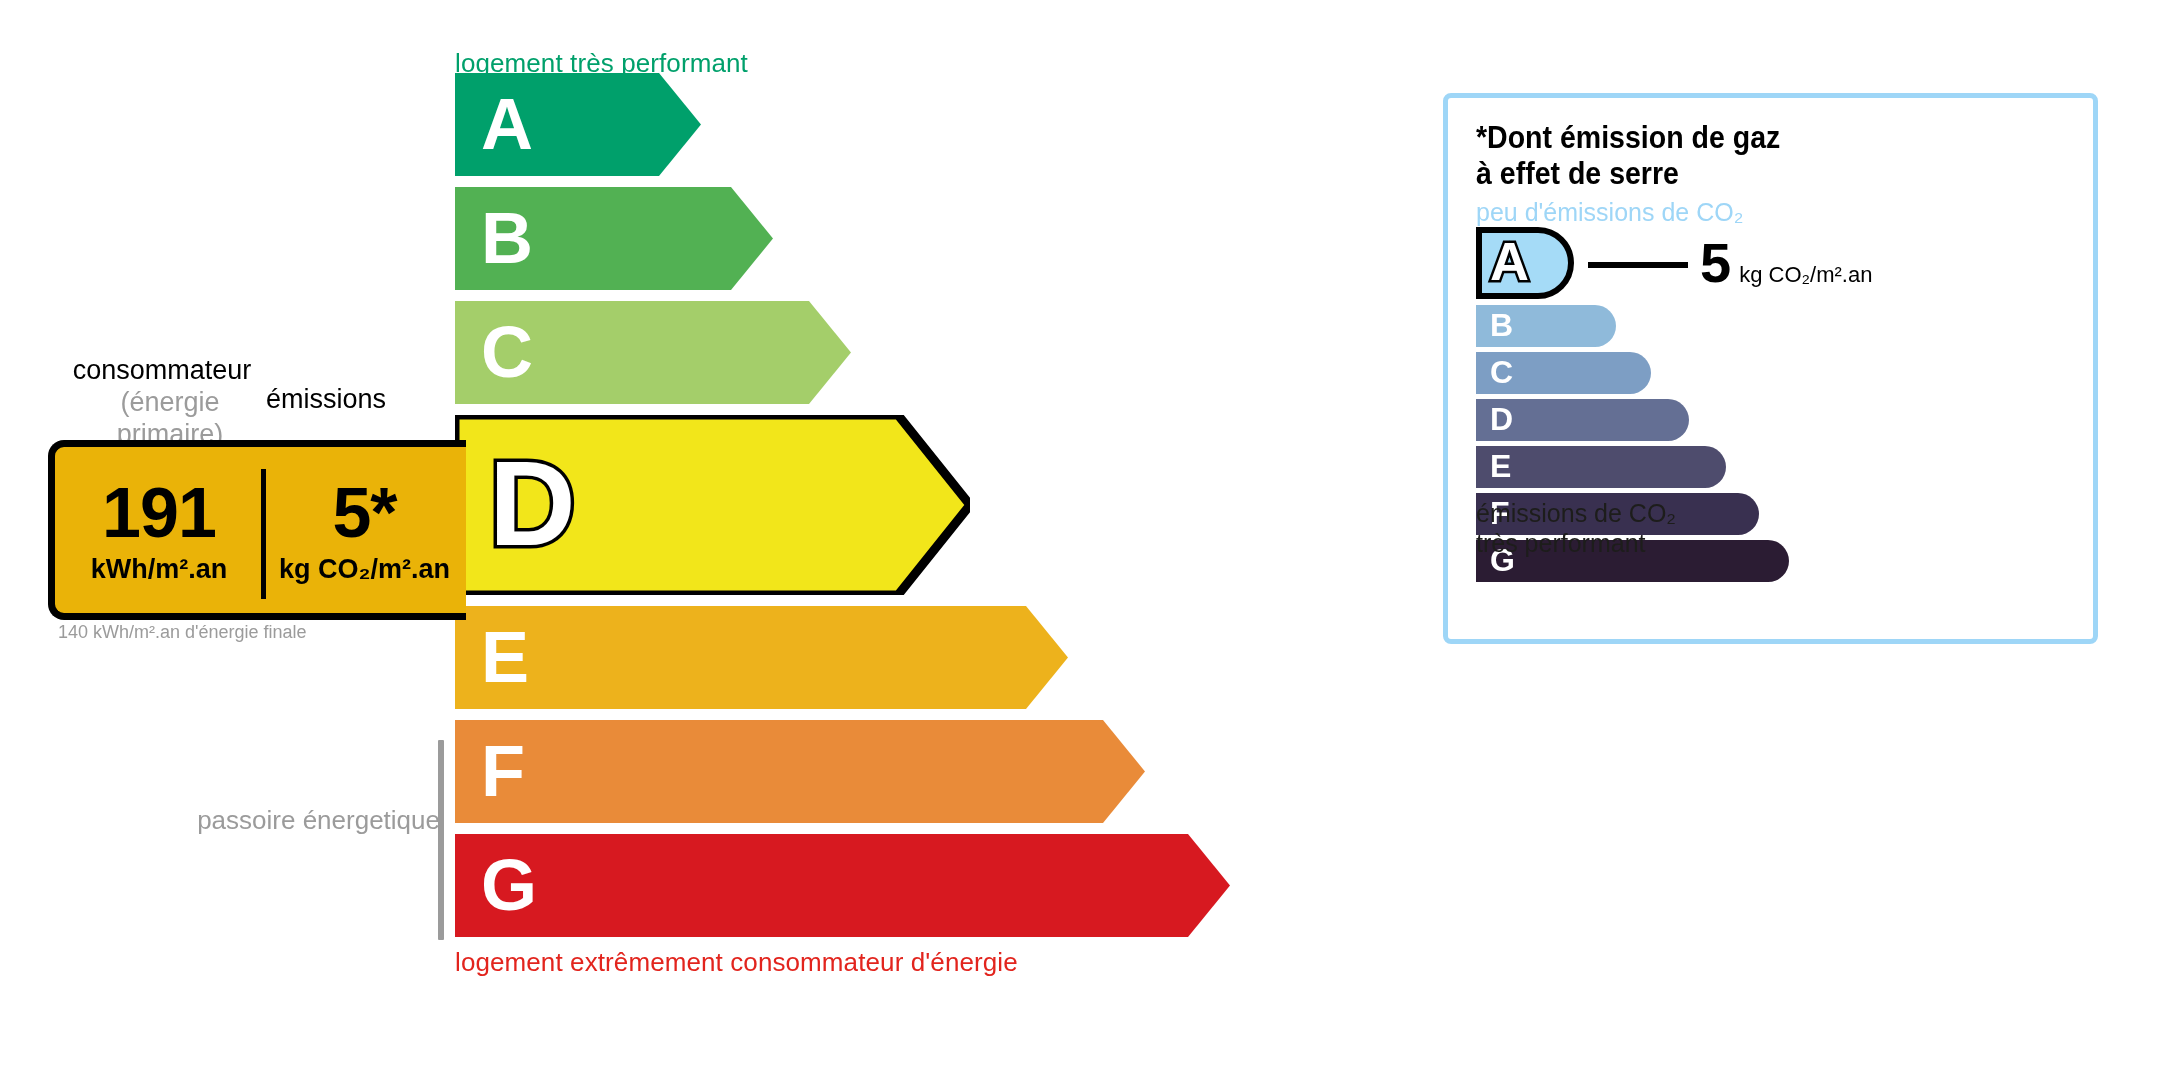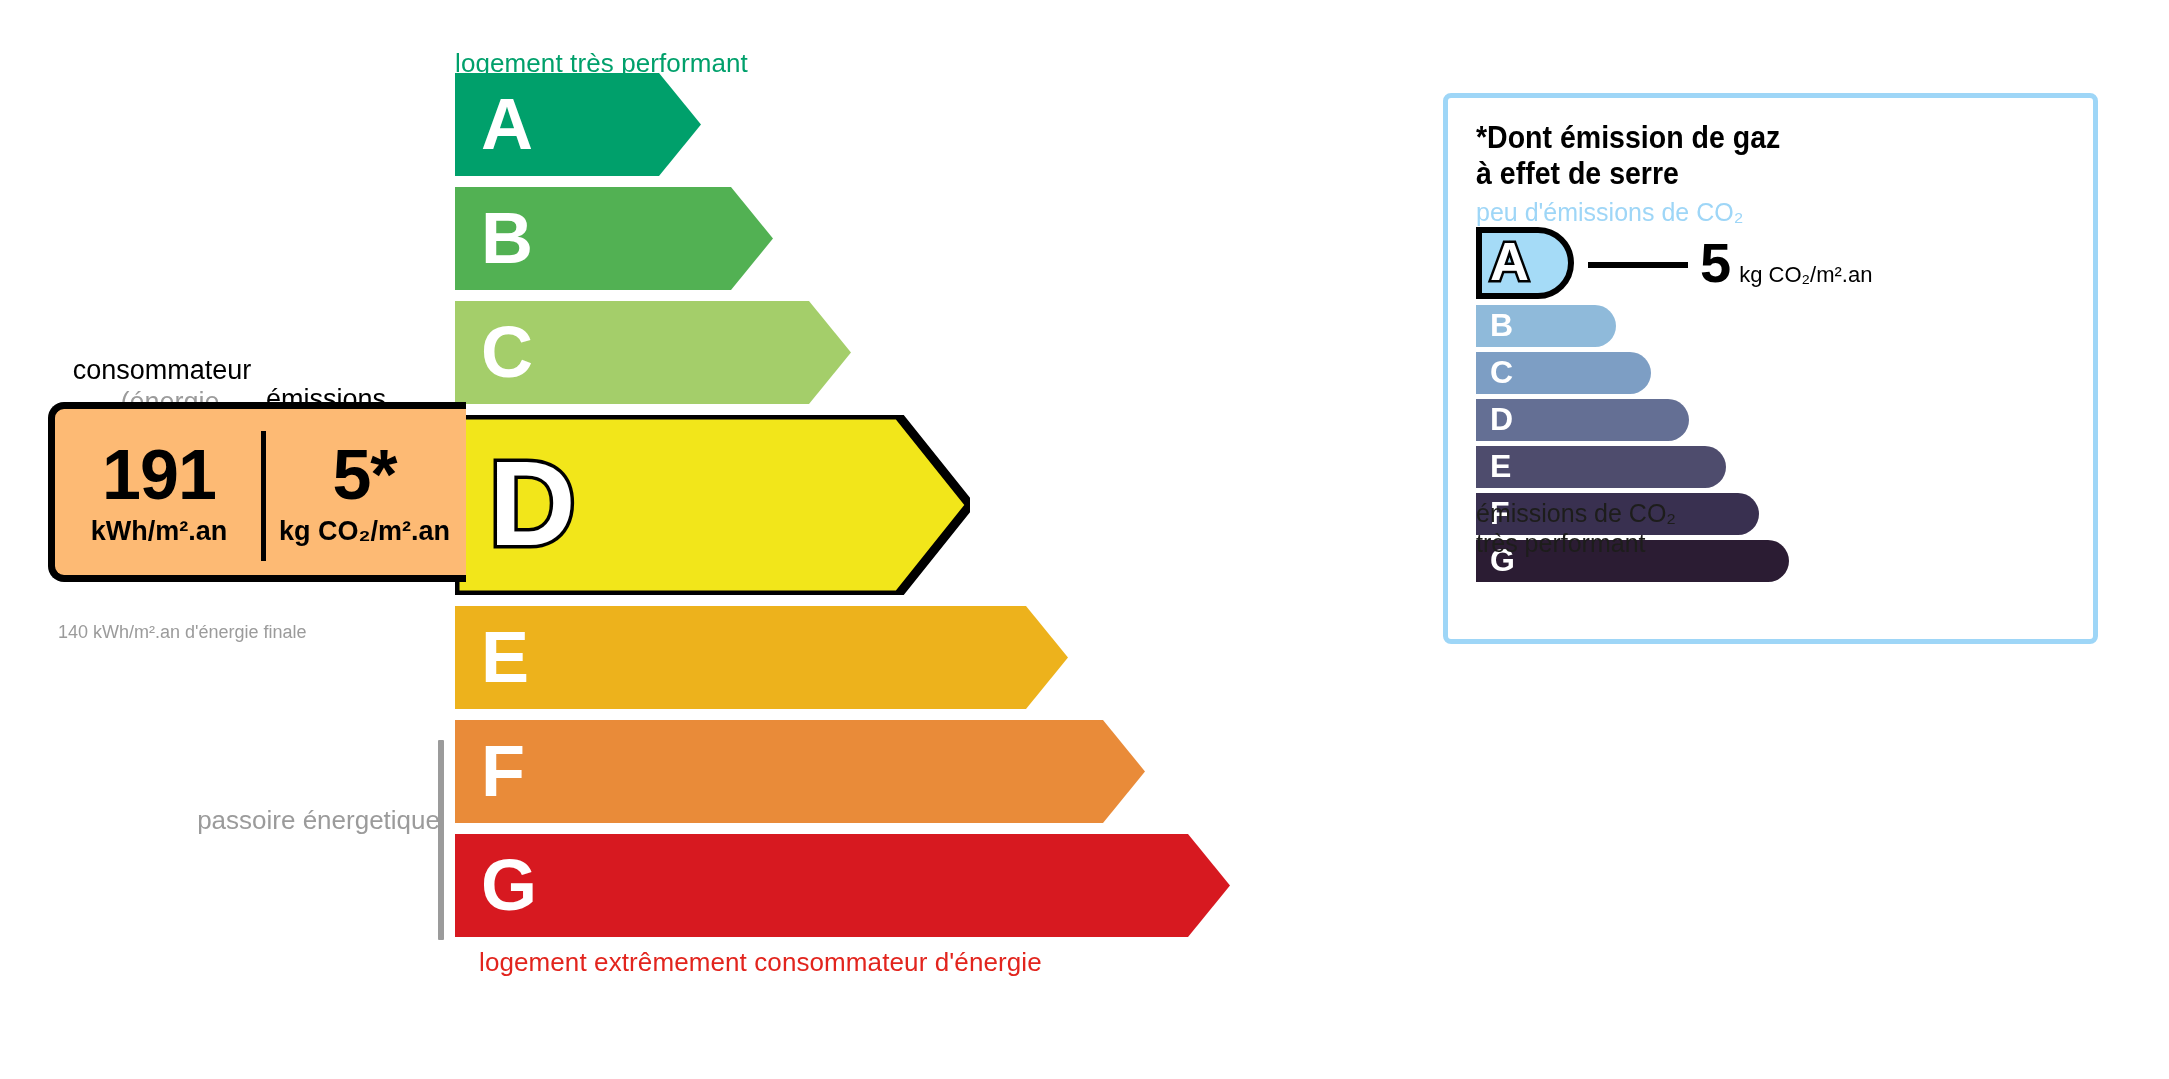--- a/index.html
+++ b/index.html
@@ -11,21 +11,21 @@
 
   
   #dpe-scale{position:absolute;left:0;top:0;width:1400px;height:1079px;}
 
   .top-caption{
     position:absolute;left:455px;top:48px;
     font-size:26px;color:#00a06b;white-space:nowrap;letter-spacing:.1px;
   }
   .bottom-caption{
     position:absolute;left:455px;top:947px;
-    font-size:26px;color:#e2241d;white-space:nowrap;letter-spacing:.1px;margin-left:24px;
+    font-size:26px;color:#e2241d;white-space:nowrap;letter-spacing:.1px;
   }
 
   .bars{position:absolute;left:455px;top:73px;width:900px;}
   .bar-row{position:relative;height:103px;margin-bottom:11px;}
   .bar-row:last-child{margin-bottom:0;}
 
   .bar-shape{
     position:absolute;left:0;top:0;height:103px;
     display:block;
   }
@@ -38,24 +38,24 @@
   
   .row-d{height:180px;margin-bottom:11px;}
   .row-d .bar-shape{height:180px;}
   .row-d .bar-letter{
     left:34px;font-size:120px;color:#ffffff;
     -webkit-text-stroke:7px #000;paint-order:stroke fill;
   }
 
   
   .value-box{
-    position:absolute;left:48px;top:402px;width:418px;height:180px;
+    position:absolute;left:48px;top:440px;width:418px;height:180px;
     border:7px solid #000;border-radius:16px;border-right:none;
     border-top-right-radius:0;border-bottom-right-radius:0;
-    background:#fdba74;box-sizing:border-box;
+    background:#eab308;box-sizing:border-box;
   }
   .value-cell{
     position:absolute;top:0;height:100%;
     display:flex;flex-direction:column;align-items:center;justify-content:center;
   }
   .cell-conso{left:0;width:208px;}
   .cell-emis{left:208px;width:203px;}
   .cell-num{font-size:70px;font-weight:bold;color:#000;line-height:1;letter-spacing:-1px;}
   .cell-unit{font-size:27px;color:#000;margin-top:8px;line-height:1;white-space:nowrap;font-weight:bold;}
   .value-sep{

